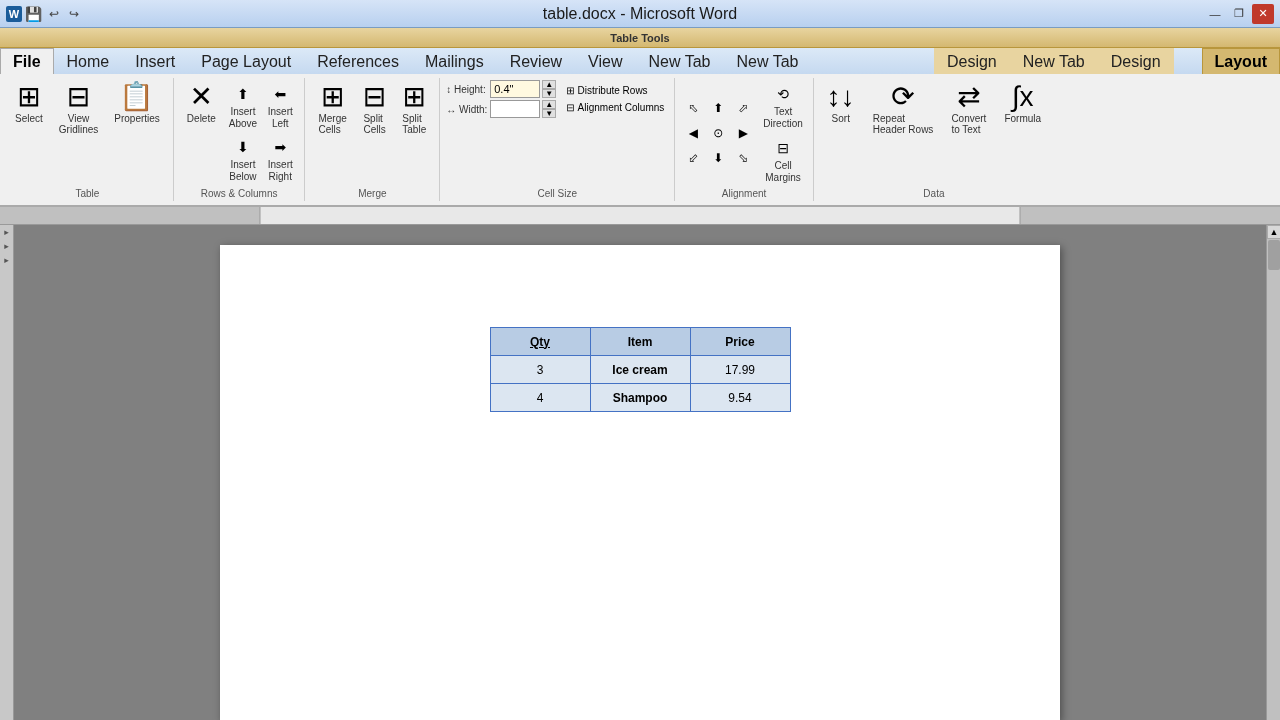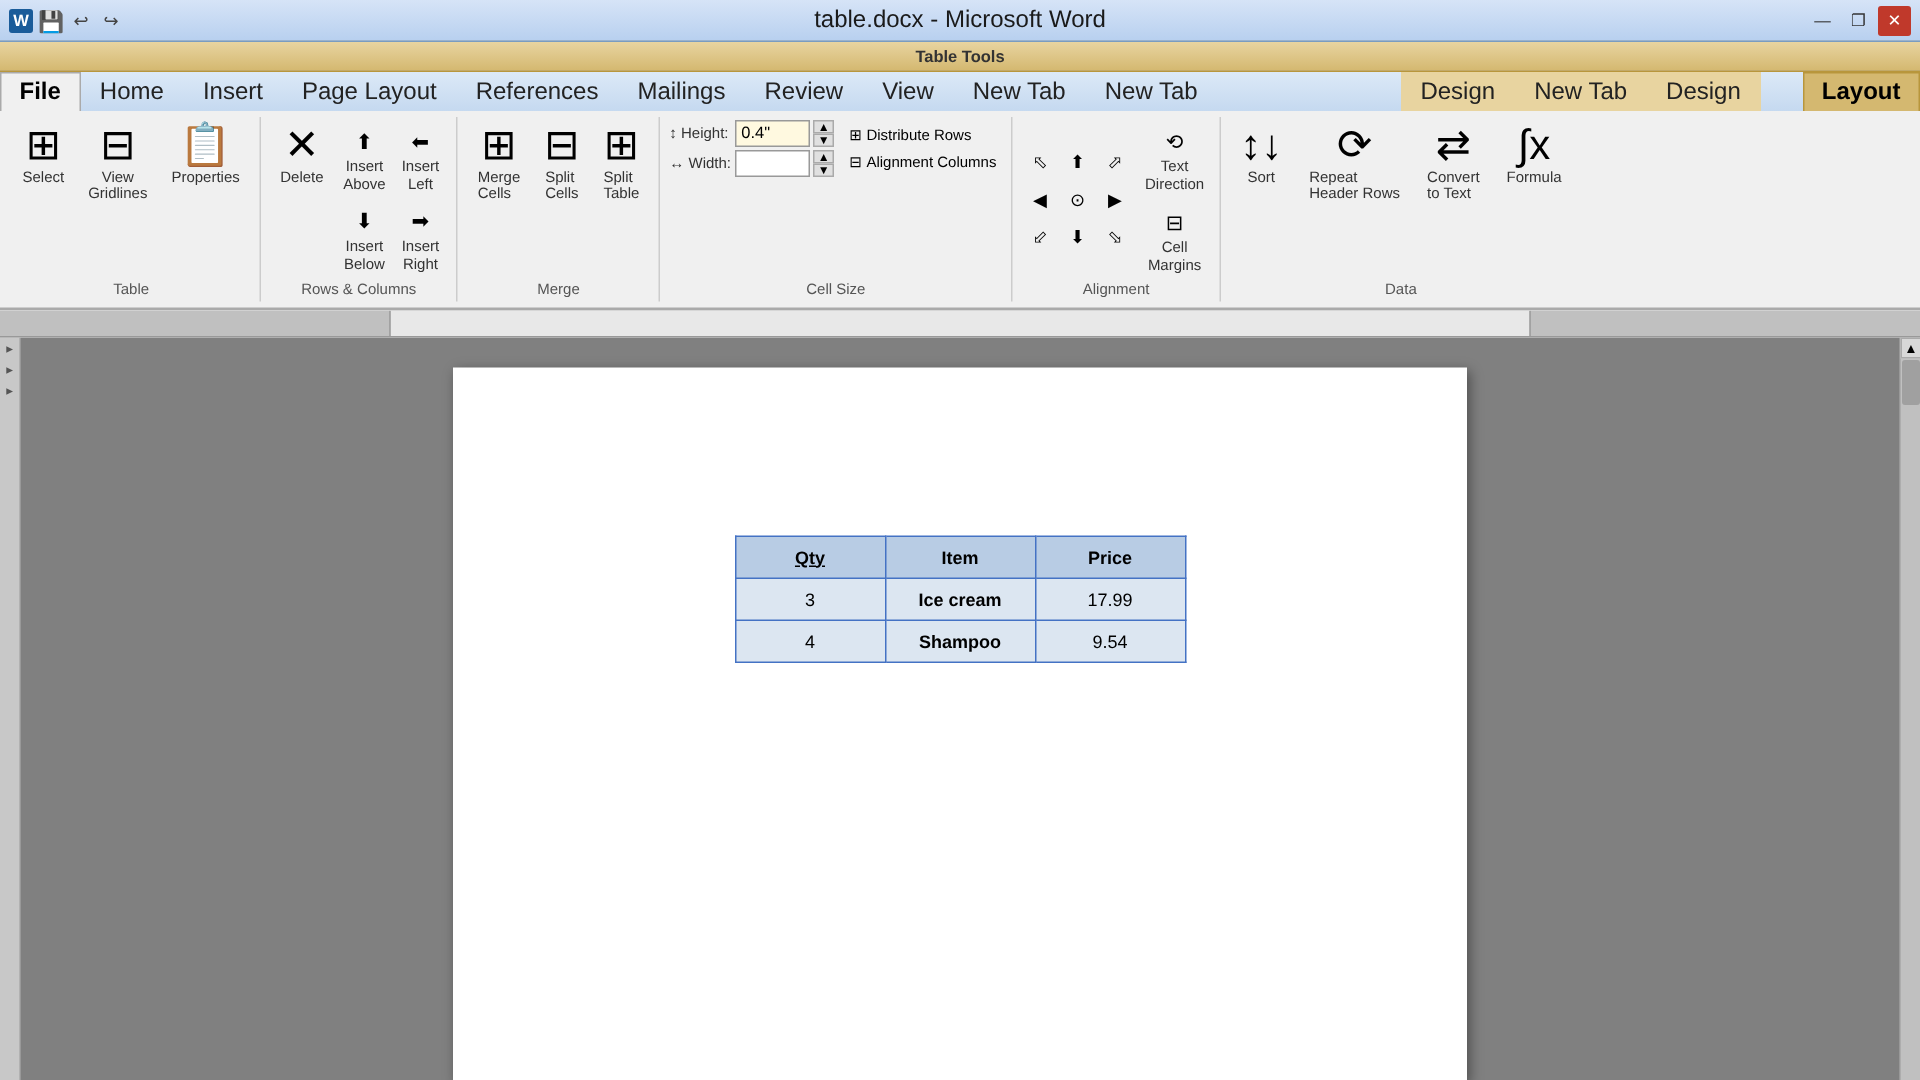--- a/index.html
+++ b/index.html
@@ -124,24 +124,24 @@
     
     .doc-area {
       background: #808080;
       flex: 1; overflow: auto;
       display: flex; justify-content: center;
       padding: 20px;
       height: calc(720px - 28px - 20px - 26px - 90px - 18px - 22px);
     }
     .doc-page {
       background: white;
-      width: 676px;
+      width: 840px;
       min-height: 400px;
       box-shadow: 2px 2px 8px rgba(0,0,0,0.4);
-      padding: 42px 40px;
+      padding: 12px 40px;
       position: relative;
     }
 
     
     .word-table {
       border-collapse: collapse;
       margin: 70px auto 0;
     }
     .word-table td, .word-table th {
       border: 1px solid #4472c4;

